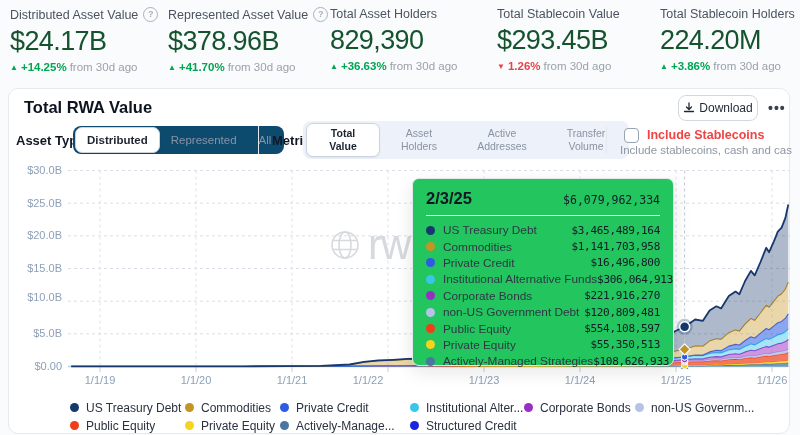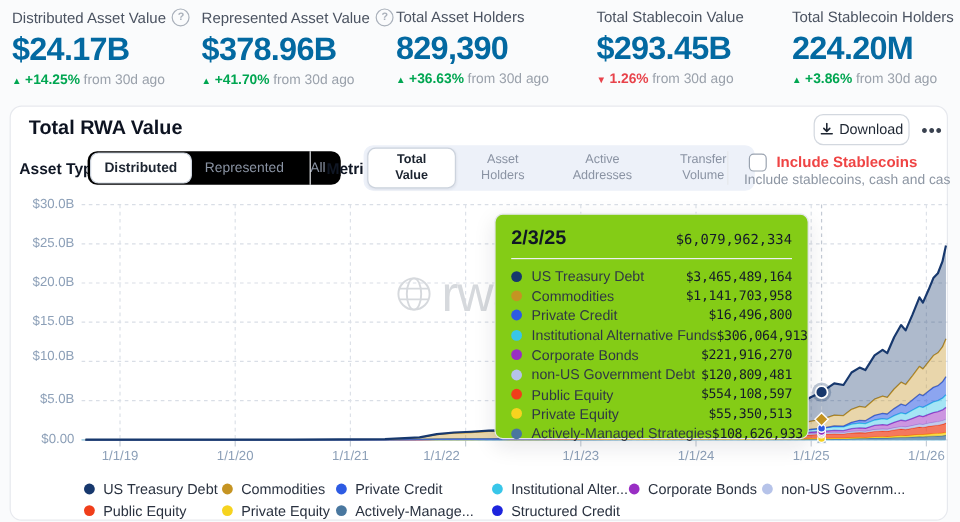--- a/index.html
+++ b/index.html
@@ -1,58 +1,58 @@
 <!DOCTYPE html>
 <html><head>
 <meta charset="utf-8">
 <style>
   html,body{margin:0;padding:0;background:#f7f8fa;font-family:"Liberation Sans",sans-serif;}
   #app{position:relative;width:800px;height:435px;overflow:hidden;background:#fafbfc;}
   
   .stat{position:absolute;top:7px;}
   .stat .lbl{display:flex;align-items:center;gap:5px;font-size:12.5px;font-weight:500;color:#4b5361;}
-  .stat .val{margin-top:4px;font-size:27px;font-weight:700;letter-spacing:-.6px;color:#0369a1;}
+  .stat .val{margin-top:4px;font-size:27px;font-weight:400;letter-spacing:-.6px;color:#14532d;}
   .stat .delta{margin-top:4px;font-size:11.5px;color:#9aa1ab;display:flex;align-items:center;gap:3px;}
   .stat .delta .pct{font-weight:700;}
   .helpic{width:13px;height:13px;border:1.2px solid #aab1bb;border-radius:50%;color:#aab1bb;
           font-size:9px;line-height:13px;text-align:center;font-weight:700;}
   
   #panel{position:absolute;left:8px;top:88px;width:782px;height:346px;background:#ffffff;
          border:1px solid #e7e9ee;border-radius:10px;box-sizing:border-box;}
   #panel-title{position:absolute;left:24px;top:98px;font-size:16.5px;font-weight:700;color:#0d1321;z-index:3;}
   #dl-btn{position:absolute;left:678px;top:95px;width:78px;height:24px;border:1px solid #d3d8df;border-radius:8px;
           background:#fff;display:flex;align-items:center;justify-content:center;gap:4px;font-size:12px;
           font-weight:500;color:#1f2733;z-index:3;cursor:pointer;}
   #more-btn{position:absolute;left:768px;top:100px;font-size:14px;font-weight:700;color:#3a4250;
             letter-spacing:1px;z-index:3;cursor:pointer;}
   
   .flabel{position:absolute;font-size:13px;font-weight:700;color:#101725;z-index:3;}
   .seg{position:absolute;display:flex;align-items:center;border-radius:8px;z-index:3;}
   .seg .opt{font-size:11.5px;color:#8a93a3;padding:0 11px;height:24px;display:flex;flex-direction:column;
             justify-content:center;text-align:center;cursor:pointer;white-space:nowrap;}
   .seg .opt.sel{background:#fff;border:1px solid #ccd3dd;border-radius:7px;color:#1c2430;font-weight:600;
             box-shadow:0 1px 2px rgba(16,24,40,.06);}
-  #seg-asset{left:73px;top:126px;height:28px;background:#000000;padding:0 2px;}
+  #seg-asset{left:73px;top:126px;height:28px;background:#0c4a6e;padding:0 2px;}
   #seg-metric{left:303px;top:121px;height:38px;background:#edf1f9;padding:0 3px;}
   #seg-metric .opt{font-size:10.5px;line-height:1.2;height:32px;white-space:normal;}
   .vdiv{position:absolute;width:1px;height:28px;background:#e5e8ec;top:126px;z-index:3;}
   #chk-box{position:absolute;left:624px;top:128px;width:15px;height:15px;border:1.4px solid #9aa3b0;
            border-radius:4px;background:#fff;box-sizing:border-box;z-index:3;cursor:pointer;}
   #chk-label{position:absolute;left:647px;top:128px;font-size:12.5px;font-weight:600;color:#ef4444;z-index:3;}
   #chk-sub{position:absolute;left:620px;top:144px;width:172px;font-size:11.5px;color:#8d96a3;
            white-space:nowrap;overflow:hidden;z-index:3;}
   
   .ytick{position:absolute;left:14px;width:48px;text-align:right;font-size:11px;color:#8da0b8;z-index:2;}
   .xtick{position:absolute;top:374px;width:44px;text-align:center;font-size:11px;color:#8da0b8;z-index:2;}
   
   #wm{position:absolute;left:330px;top:224px;display:flex;align-items:center;gap:8px;z-index:2;color:#d6d9dd;}
   #wm .wmtxt{font-size:42px;font-weight:500;letter-spacing:-1px;line-height:1;}
   #chart-svg{position:absolute;left:0;top:0;z-index:1;}
   
-  #tooltip{position:absolute;left:412px;top:178px;width:262px;height:188px;background:#84cc16;
+  #tooltip{position:absolute;left:412px;top:178px;width:262px;height:188px;background:#22c55e;
            border:1px solid #e4e7ec;border-radius:7px;box-shadow:0 6px 18px rgba(16,24,40,.10);
            box-sizing:border-box;padding:10px 13px 8px 13px;z-index:4;}
   #tt-head{display:flex;align-items:baseline;}
   #tt-date{font-size:16.5px;font-weight:600;color:#101725;}
   #tt-total{margin-left:auto;font-family:"DejaVu Sans Mono",monospace;font-size:11.5px;color:#14192a;}
   #tt-div{height:1px;background:#edeff2;margin:7px 0 6px 0;}
   .tt-row{display:flex;align-items:center;height:16.4px;}
   .tt-dot{width:9px;height:9px;border-radius:50%;margin-right:8px;flex:0 0 auto;}
   .tt-name{font-size:11.8px;color:#2f3745;white-space:nowrap;}
   .tt-val{margin-left:auto;font-family:"DejaVu Sans Mono",monospace;font-size:11px;color:#14192a;

